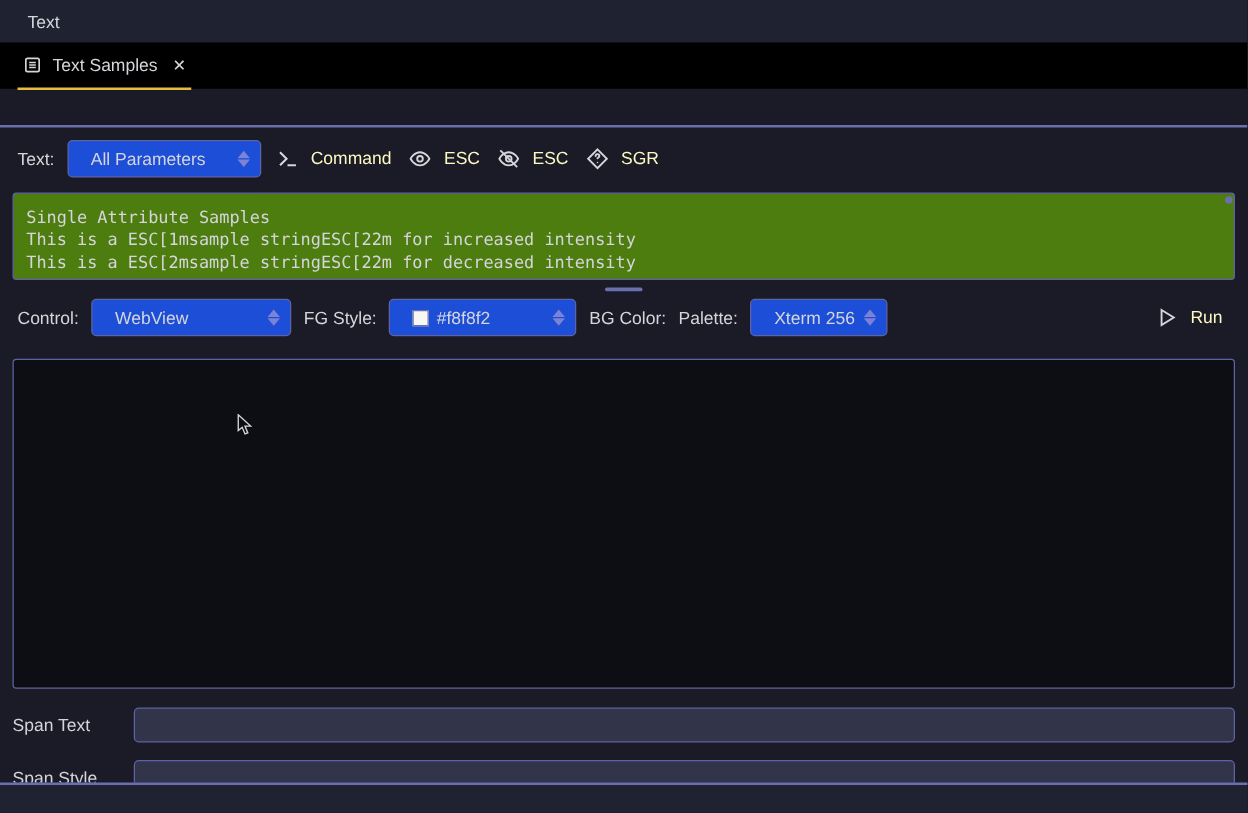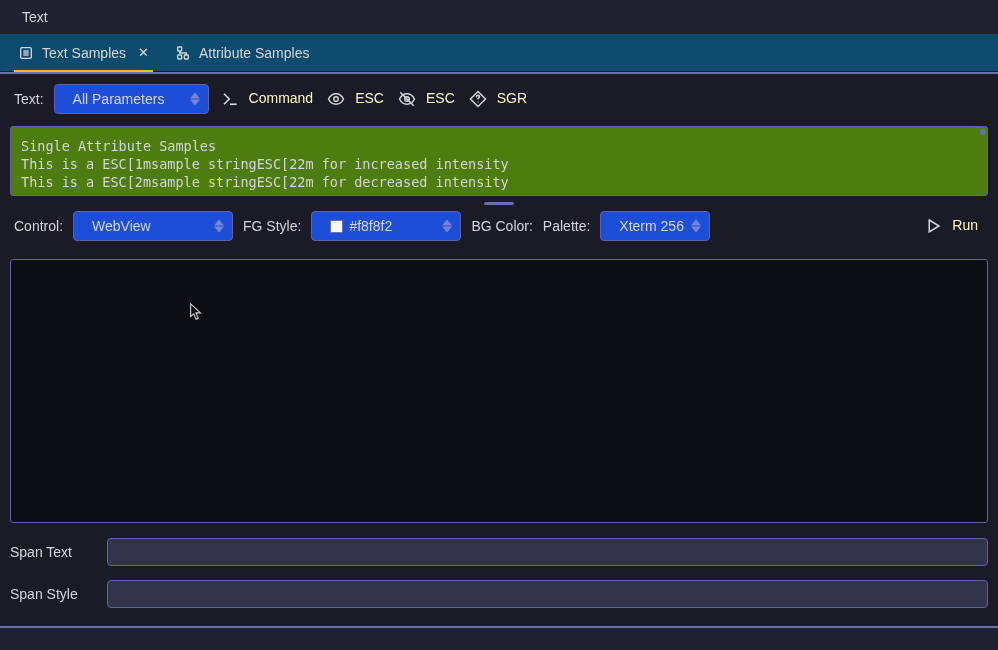--- a/index.html
+++ b/index.html
@@ -23,24 +23,23 @@
     padding: 0 14px;
     background: #1f2230;
   }
   .menu-item {
     padding: 4px 8px;
     cursor: pointer;
   }
   .tabs-container {
     height: 38px;
     display: flex;
-    align-items: flex-end;
+    align-items: center;
     padding: 0 14px;
-    gap: 18px;
-    background: #0c4a6e;
+    background: #000000;
     border-bottom: 1px solid #1a1b26;
   }
   .tab {
     display: flex;
     align-items: center;
     gap: 8px;
     height: 100%;
     padding: 0 4px;
     cursor: pointer;
     color: #d5d6db;
@@ -58,20 +57,21 @@
 
   .toolbar-row {
     display: flex;
     align-items: center;
     gap: 10px;
     padding: 10px 14px;
     border-top: 1px solid #3d3f52;
   }
   .toolbar-row.first-row {
     border-top: 2px solid #6b6fad;
+    margin-top: 28px;
   }
   .lbl {
     color: #d5d6db;
     white-space: nowrap;
   }
   .select-box {
     display: flex;
     align-items: center;
     justify-content: space-between;
     height: 30px;
@@ -208,29 +208,20 @@
   <div class="tab active">
     <svg class="icon-svg" viewBox="0 0 24 24" fill="none" stroke="#d5d6db" stroke-width="2">
       <rect x="4" y="4" width="16" height="16" rx="2"></rect>
       <line x1="8" y1="9" x2="16" y2="9"></line>
       <line x1="8" y1="12" x2="16" y2="12"></line>
       <line x1="8" y1="15" x2="16" y2="15"></line>
     </svg>
     <span>Text Samples</span>
     <span class="tab-close">✕</span>
   </div>
-  <div class="tab">
-    <svg class="icon-svg" viewBox="0 0 24 24" fill="none" stroke="#d5d6db" stroke-width="2">
-      <rect x="4" y="3" width="6" height="6" rx="1"></rect>
-      <rect x="4" y="15" width="6" height="6" rx="1"></rect>
-      <rect x="14" y="15" width="6" height="6" rx="1"></rect>
-      <path d="M7 9v3h10v3M7 12h0"></path>
-    </svg>
-    <span>Attribute Samples</span>
-  </div>
 </div>
 
 <div class="toolbar-row first-row">
   <span class="lbl">Text:</span>
   <div class="select-box text-select">
     <span>All Parameters</span>
     <span class="spin-arrows">
       <svg viewBox="0 0 10 6">
           <path d="M0 6 L5 0 L10 6 Z"></path>
         </svg>

